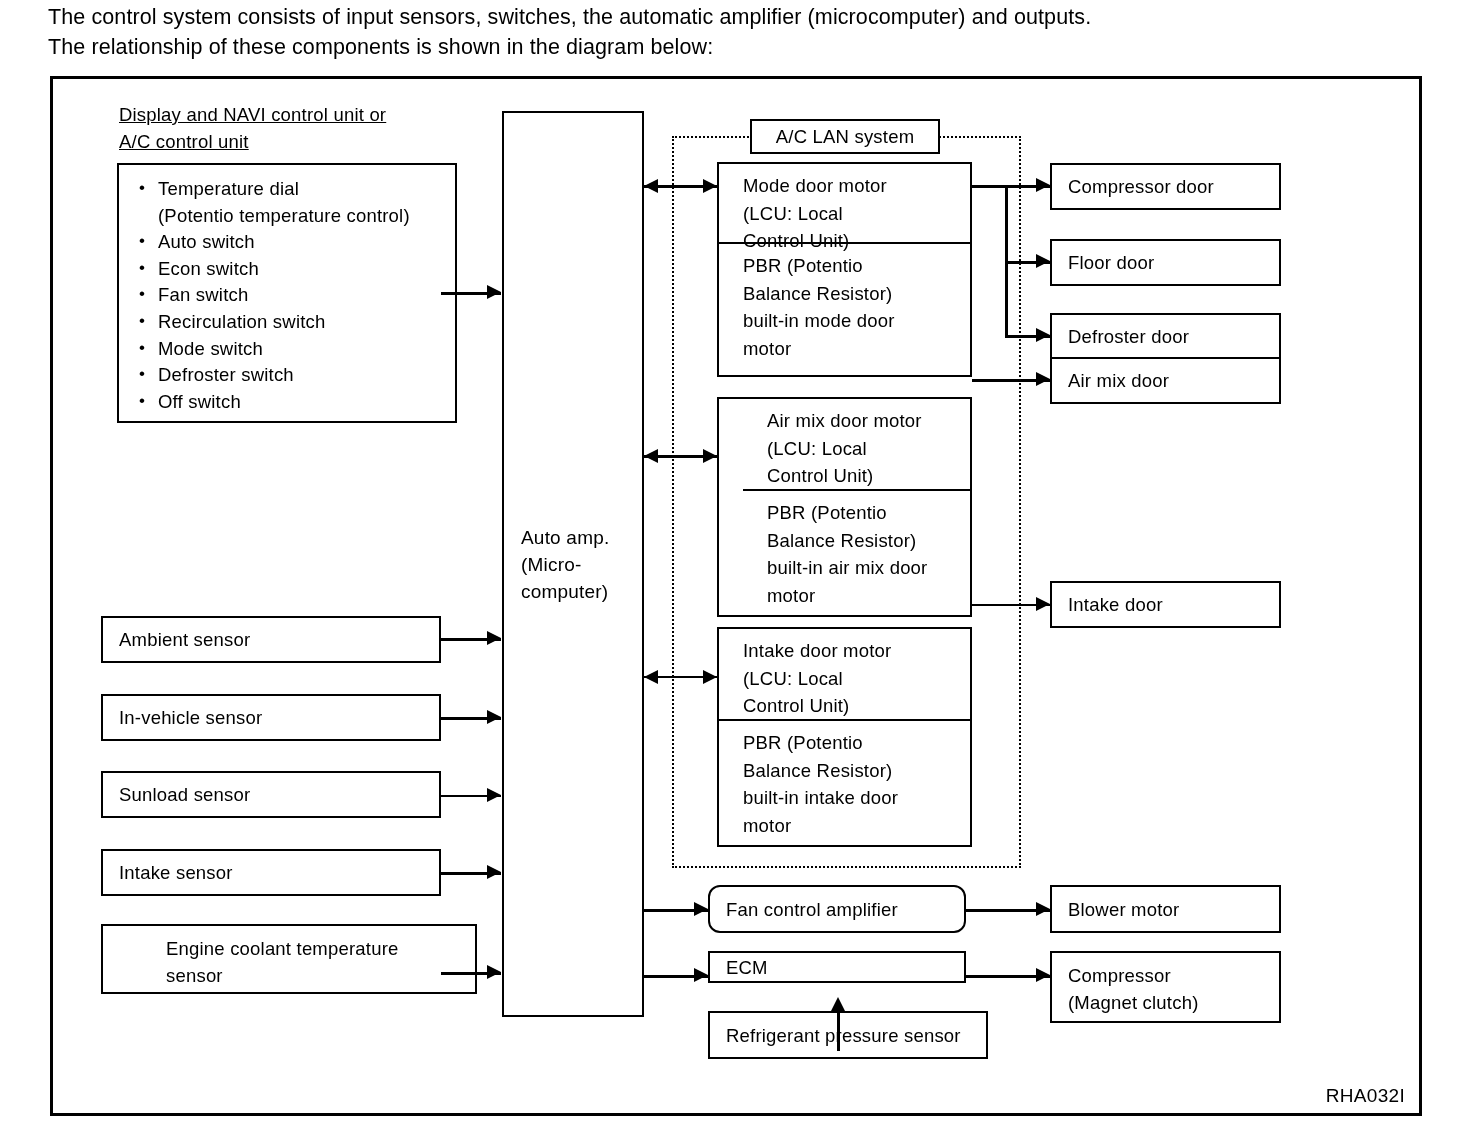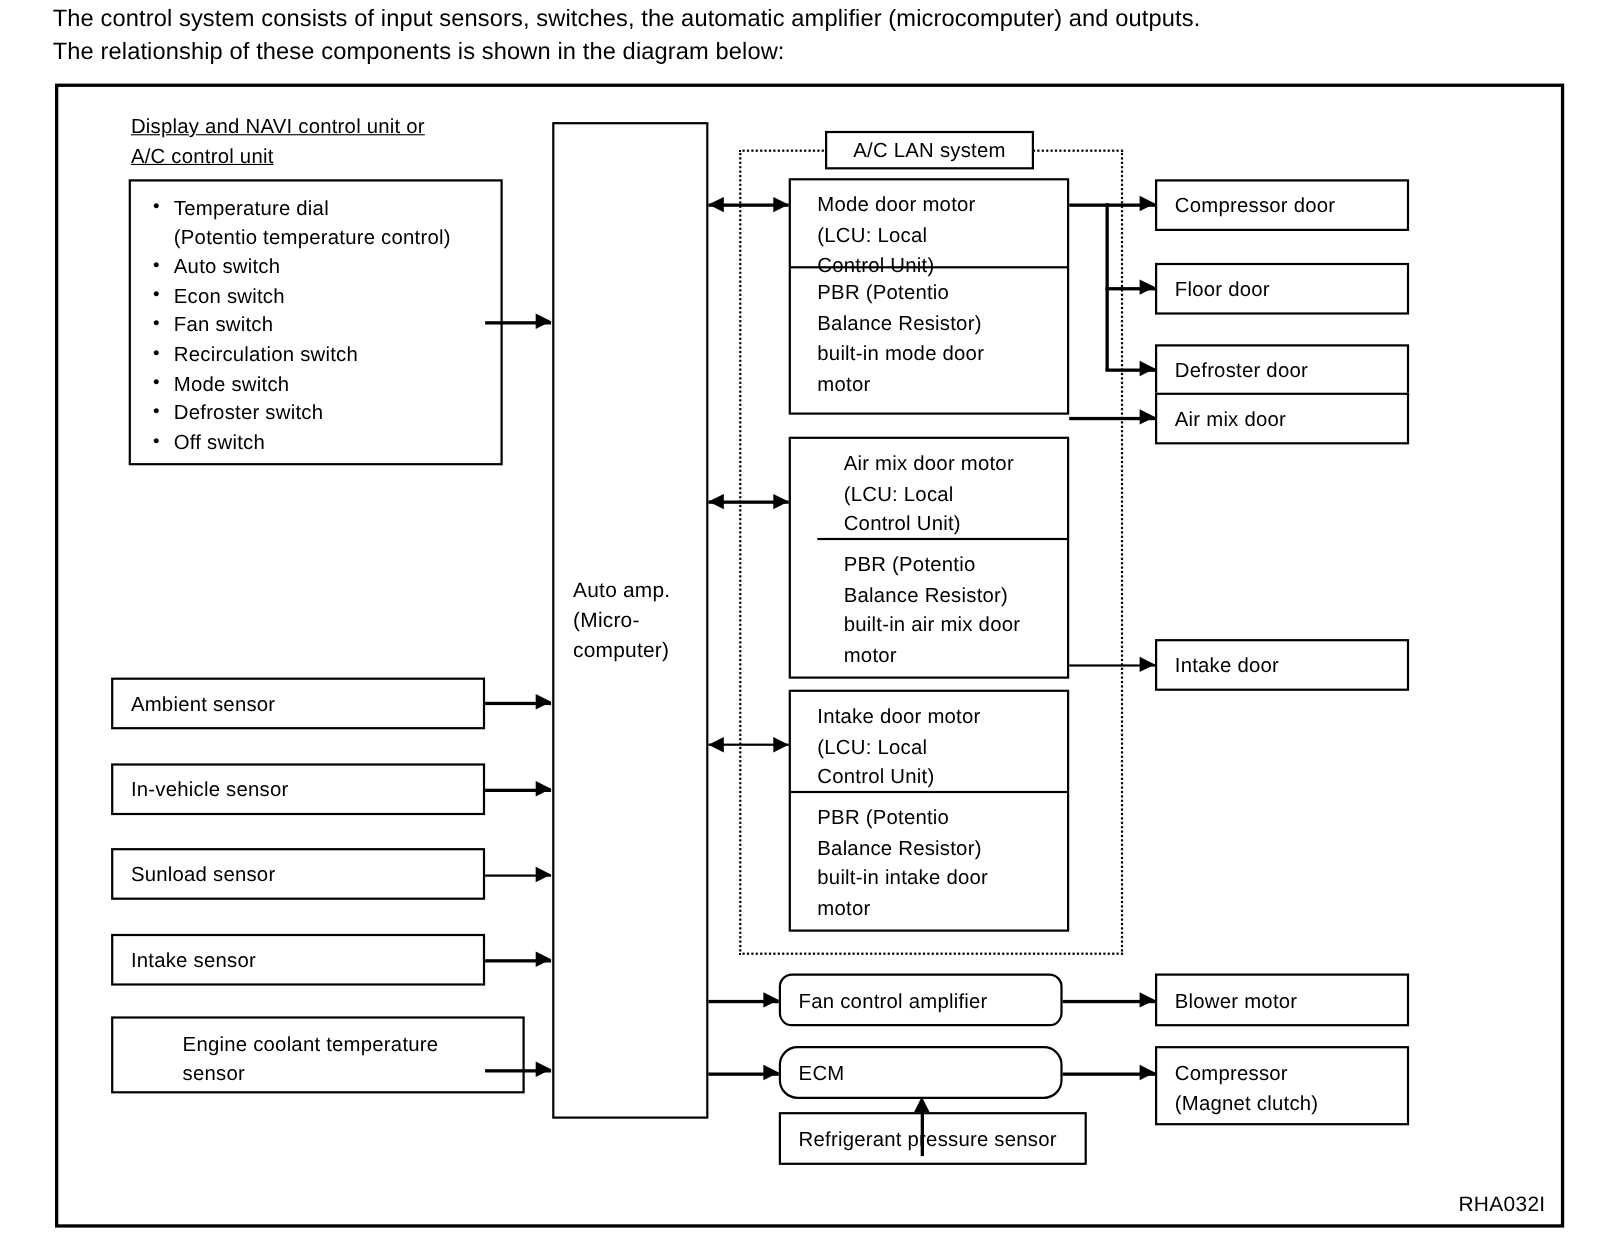--- a/index.html
+++ b/index.html
@@ -321,21 +321,21 @@
     <div class="box" style="left:997px; top:502px; width:231px; height:47px;">
       <span>Intake door</span>
     </div>
 
     <div class="box" style="left:655px; top:806px; width:258px; height:48px;border-radius:12px;">
       <span>Fan control amplifier</span>
     </div>
     <div class="hline" style="left:591px; top:830px; width:64px;"></div>
     <div class="arrow-r" style="left:641px; top:823px;"></div>
 
-    <div class="box" style="left:655px; top:872px; width:258px; height:48px;border-radius:17px;">
+    <div class="box" style="left:655px; top:872px; width:258px; height:32px;">
       <span>ECM</span>
     </div>
     <div class="hline" style="left:591px; top:896px; width:64px;"></div>
     <div class="arrow-r" style="left:641px; top:889px;"></div>
 
     <div class="hline" style="left:913px; top:830px; width:84px;"></div>
     <div class="arrow-r" style="left:983px; top:823px;"></div>
     <div class="box" style="left:997px; top:806px; width:231px; height:48px;">
       <span>Blower motor</span>
     </div>

